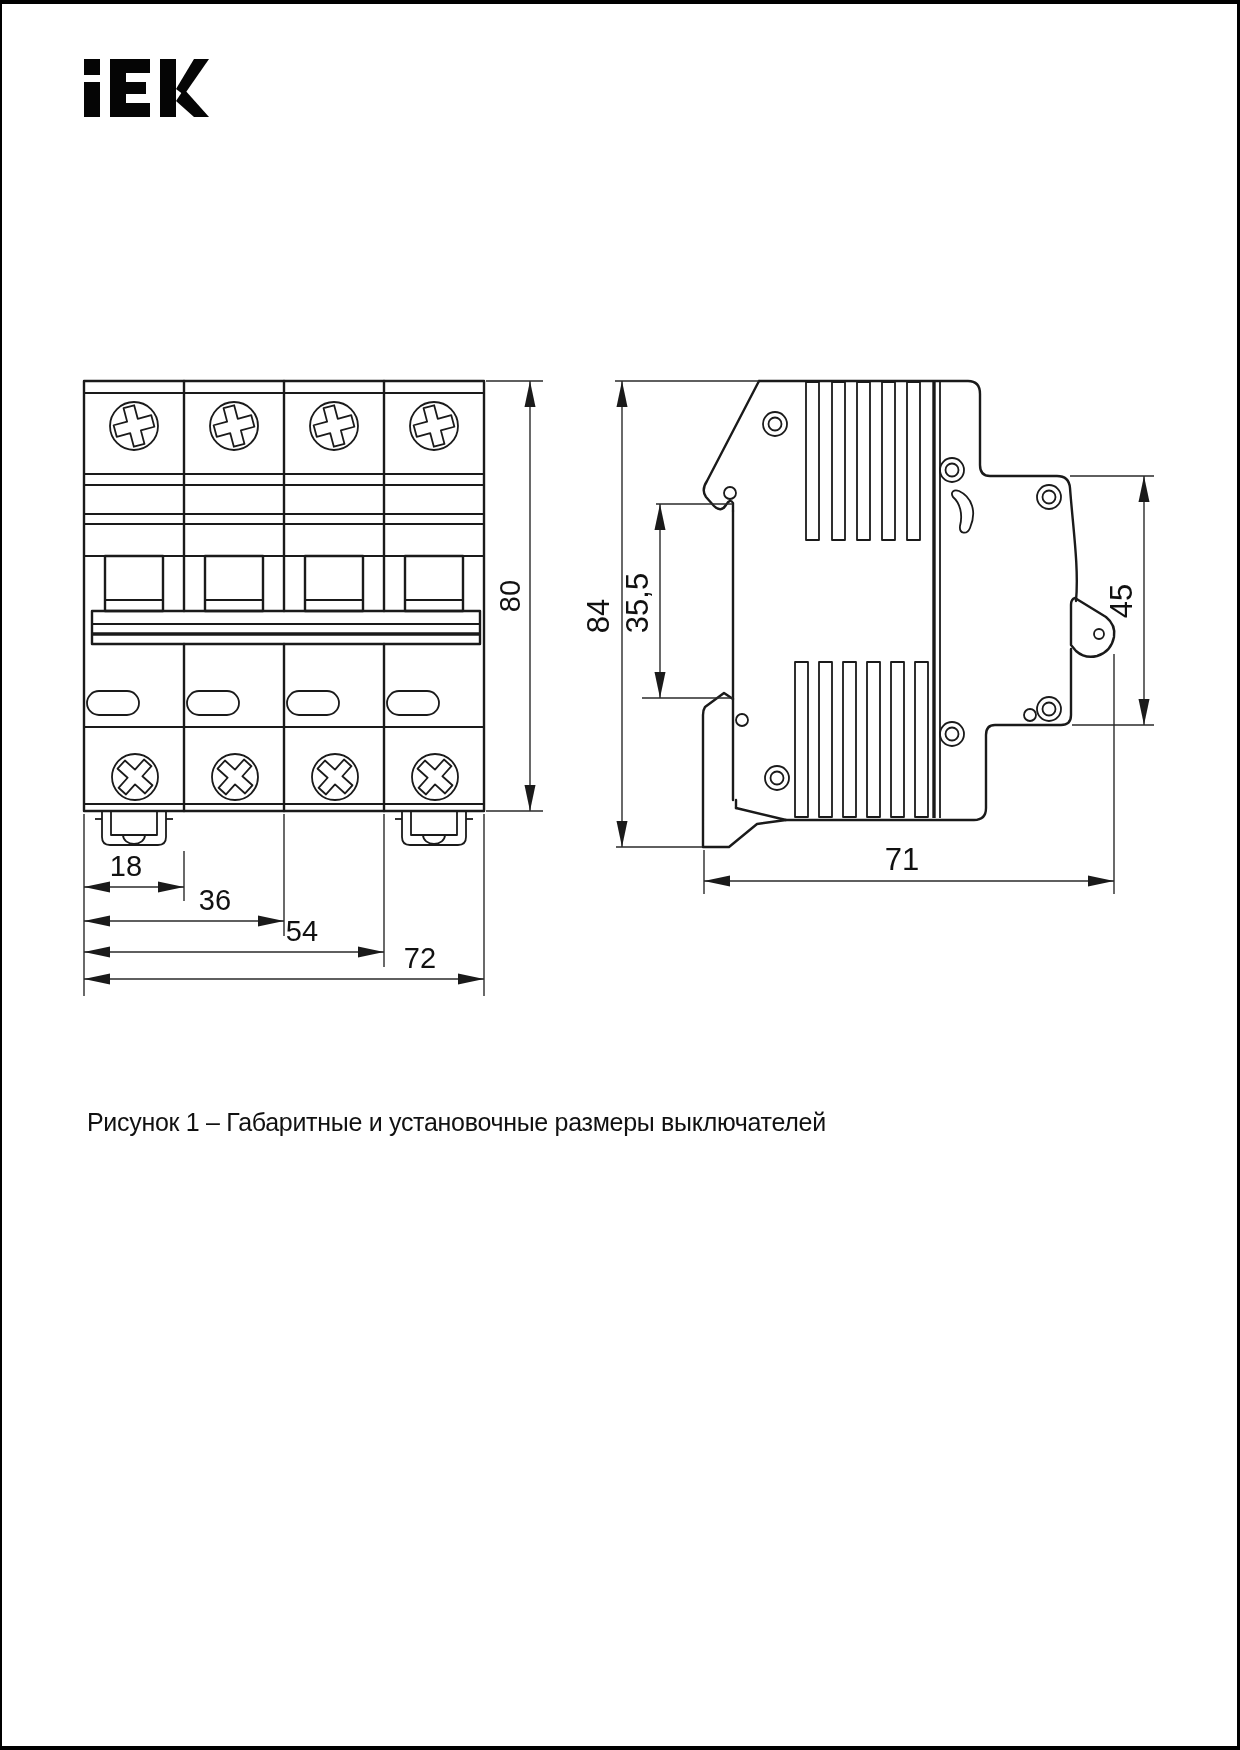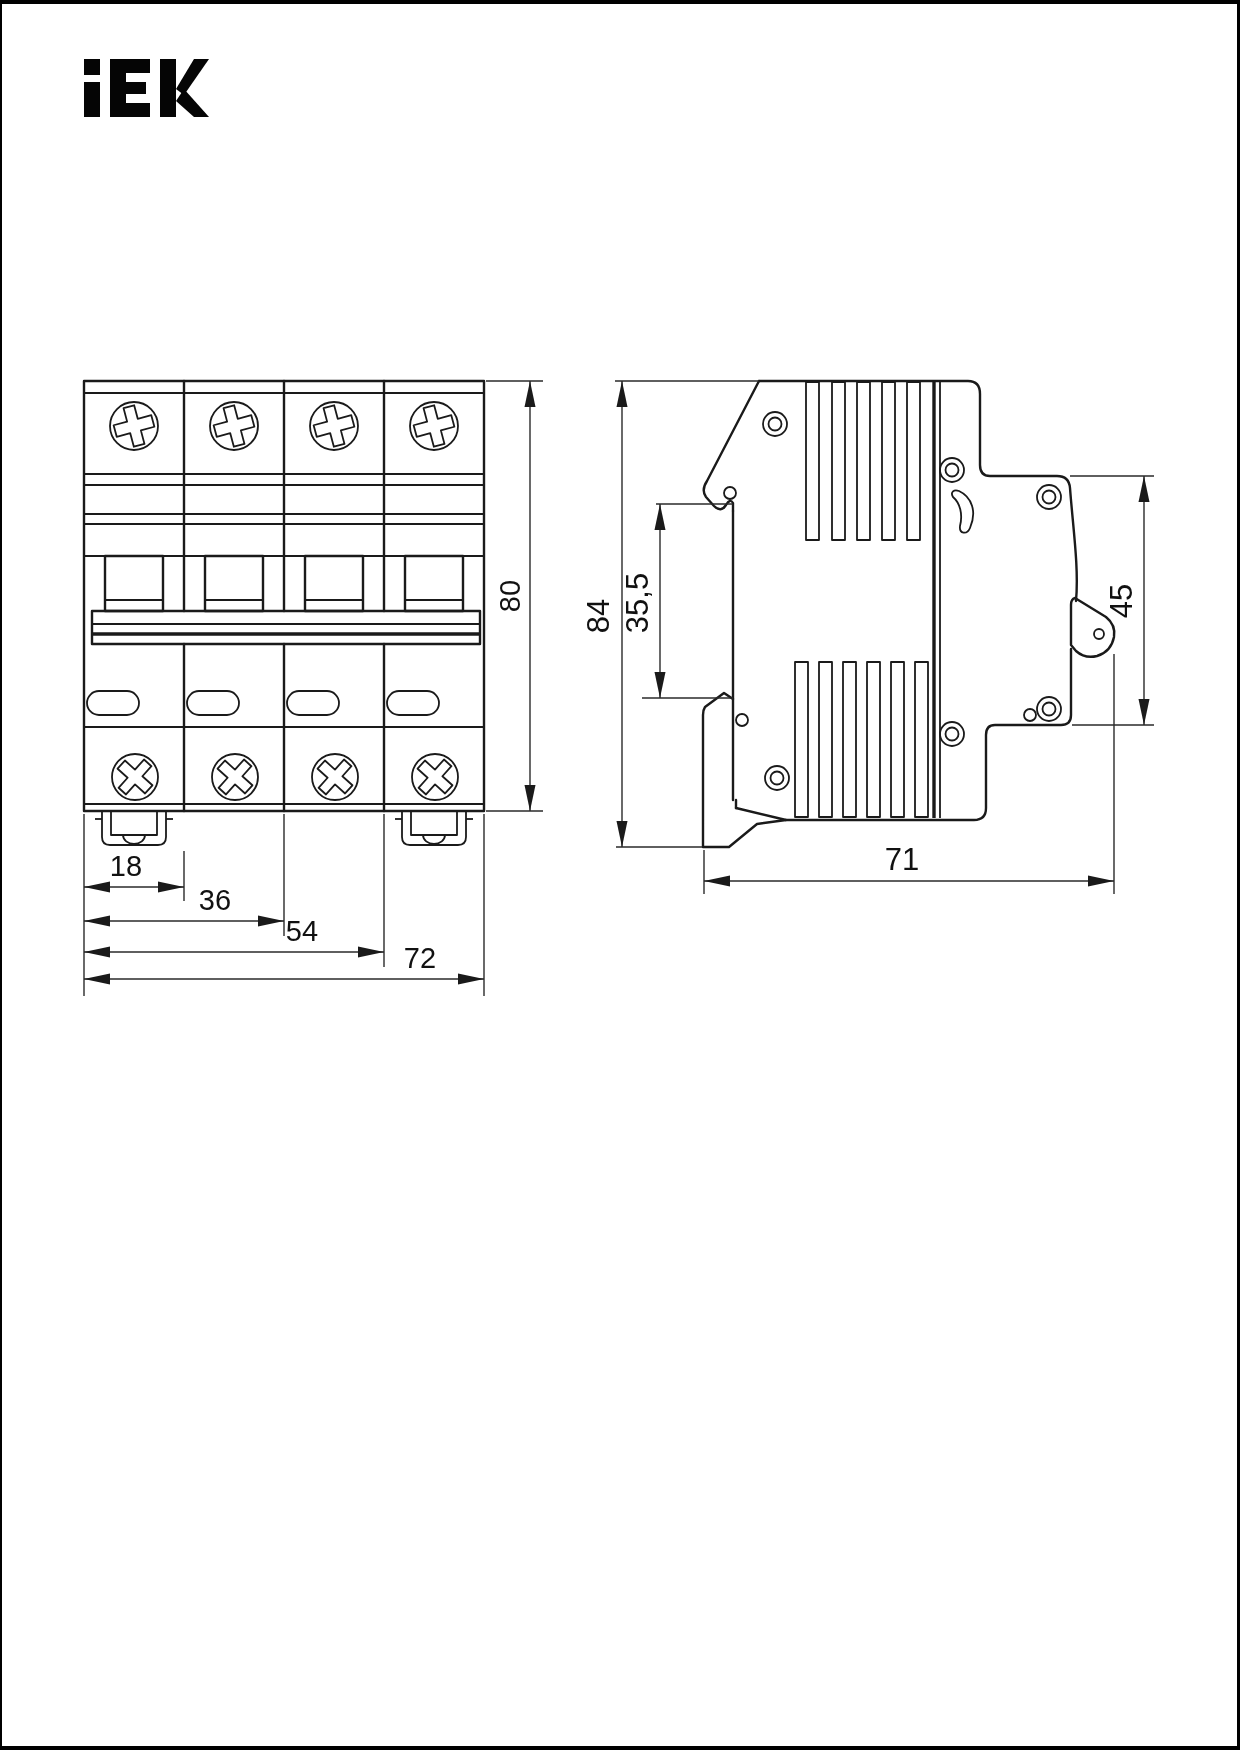--- a/index.html
+++ b/index.html
@@ -285,14 +285,15 @@
 
       <g>
         <line class="dim" x1="702" y1="877" x2="1112" y2="877"></line>
         <use href="#arr" class="arr" transform="translate(702,877)"></use>
         <use href="#arr" class="arr" transform="translate(1112,877) rotate(180)"></use>
         <text class="dim-label-s" x="900" y="866" text-anchor="middle">71</text>
       </g>
     </g>
   </svg>
 
+  <div class="caption">Рисунок 1 – Габаритные и установочные размеры выключателей</div>
 
 </div>
 
 </body></html>

